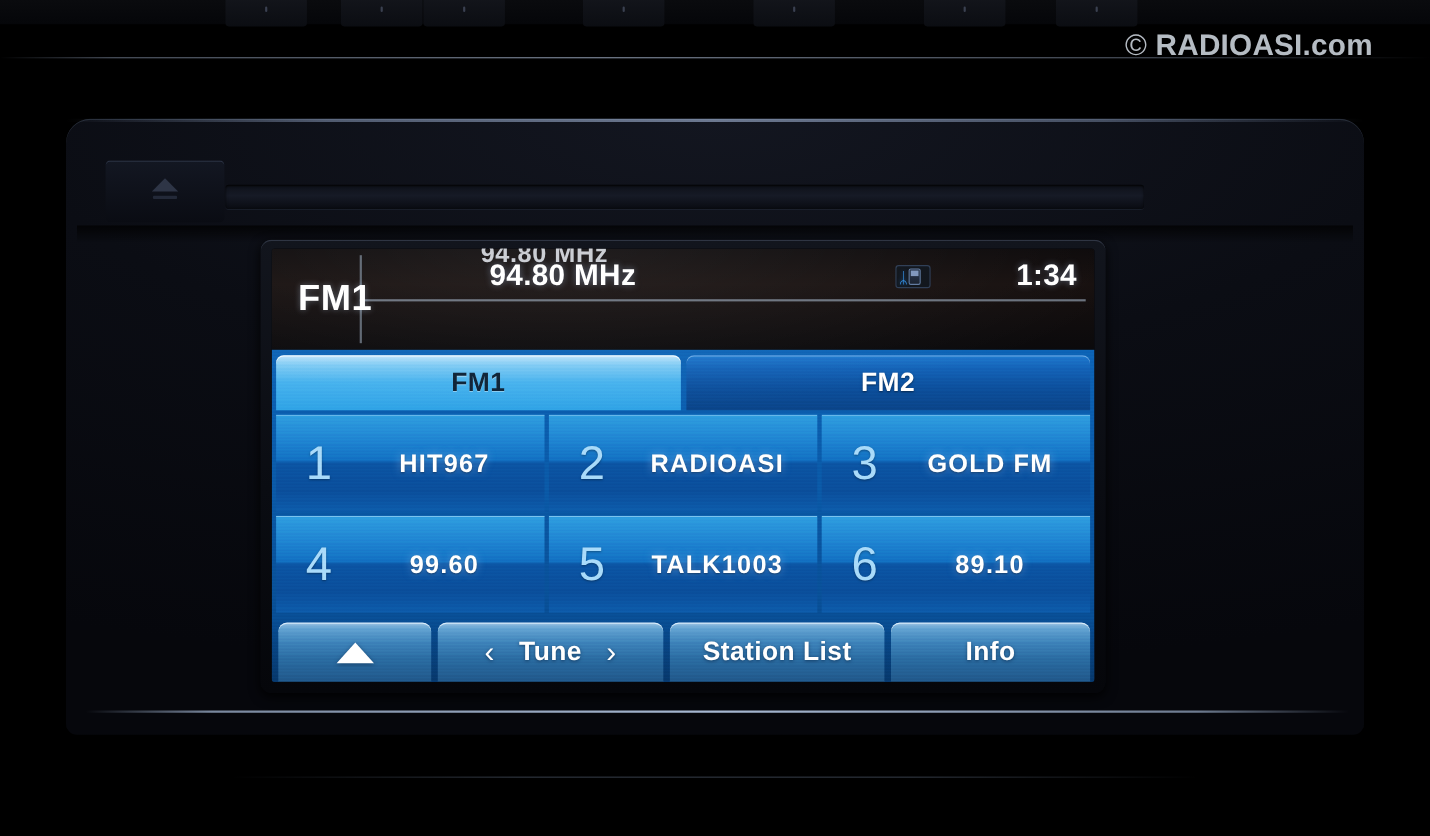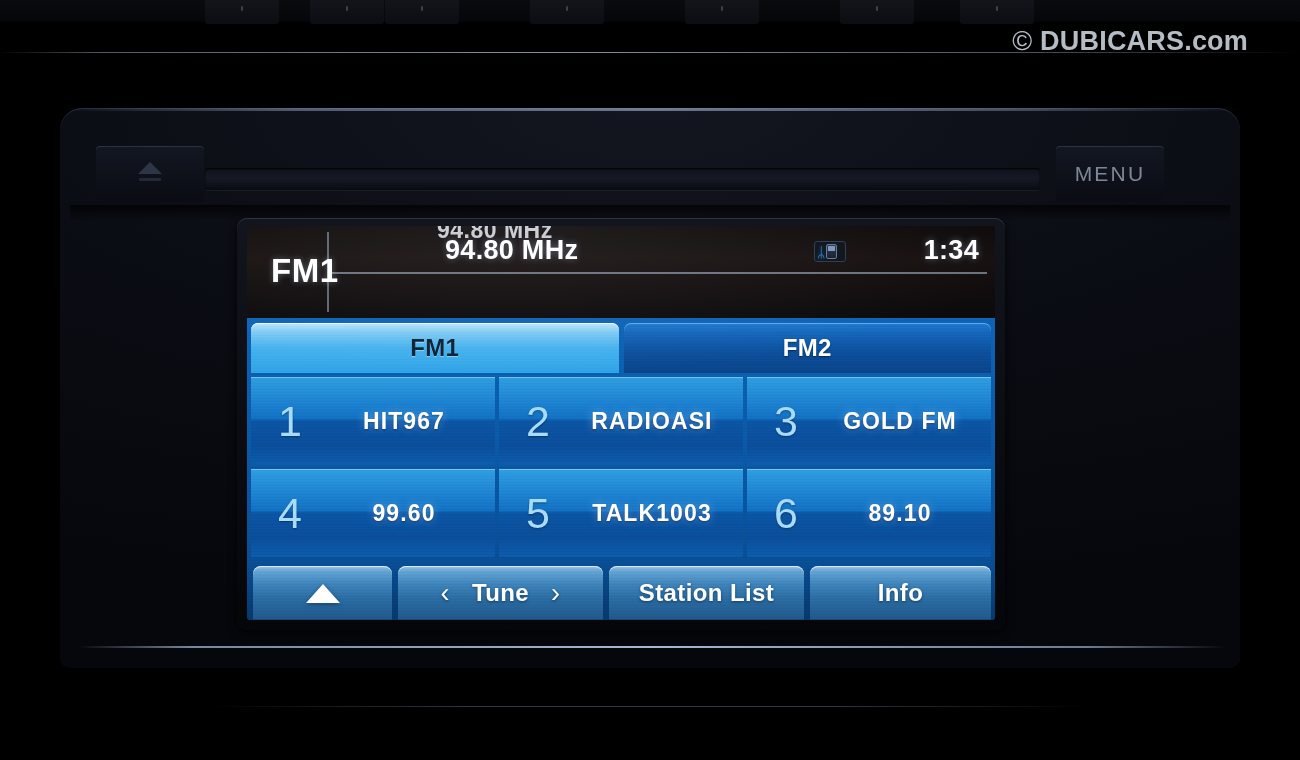--- a/index.html
+++ b/index.html
@@ -281,37 +281,34 @@
         <i></i>
       </div>
     <div class="dash-btn" style="left:960px">
         <i></i>
       </div>
   </div>
   <div class="dash-seam" style="top:52px"></div>
 
   <div class="wm">
     <span class="c">©</span>
-    <span>DUBICARS.com</span>
+    <span>RADIOASI.com</span>
   </div>
 
   <div class="unit">
     <div class="unit-hi"></div>
   </div>
 
   <div class="eject-btn">
     <div class="eject-tri"></div>
     <div class="eject-bar"></div>
   </div>
 
   <div class="disc-slot"></div>
 
-  <div class="menu-btn">
-    <span>MENU</span>
-  </div>
   <div class="slot-shadow"></div>
 
 
   <div class="bezel">
     <div class="screen">
 
       <div class="hdr">
         <div class="hdr-clip">94.80 MHz</div>
         <div class="vsep"></div>
         <div class="hsep"></div>

